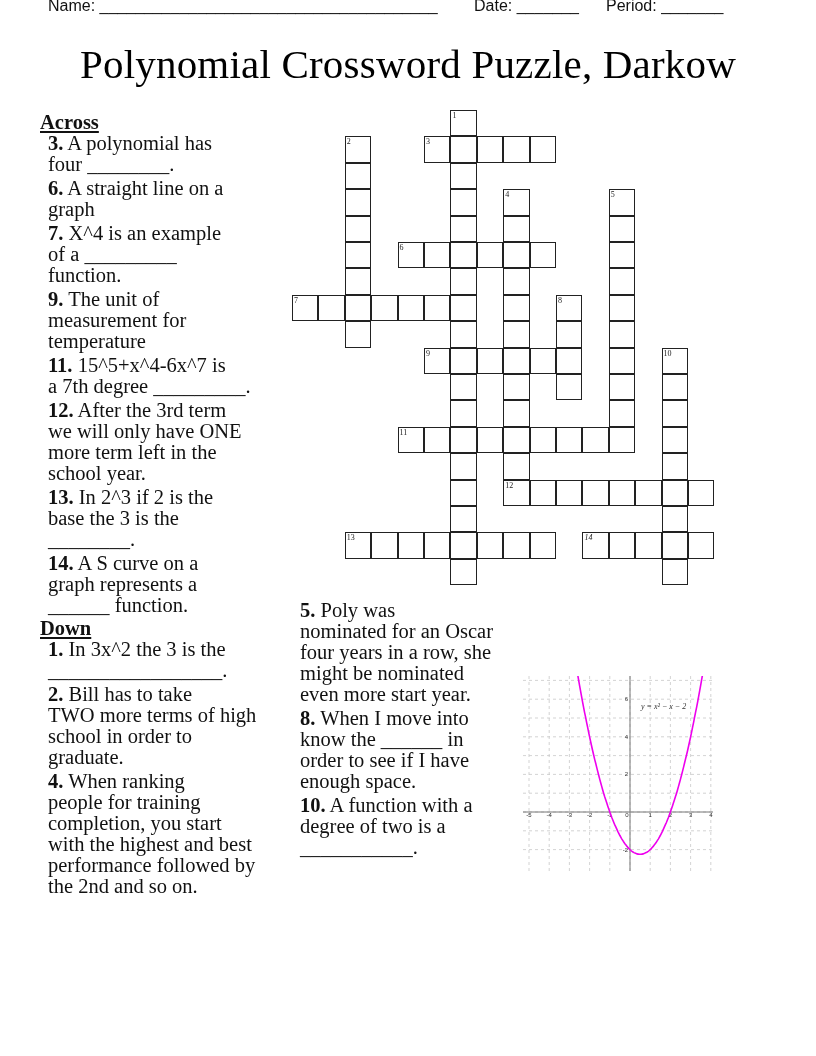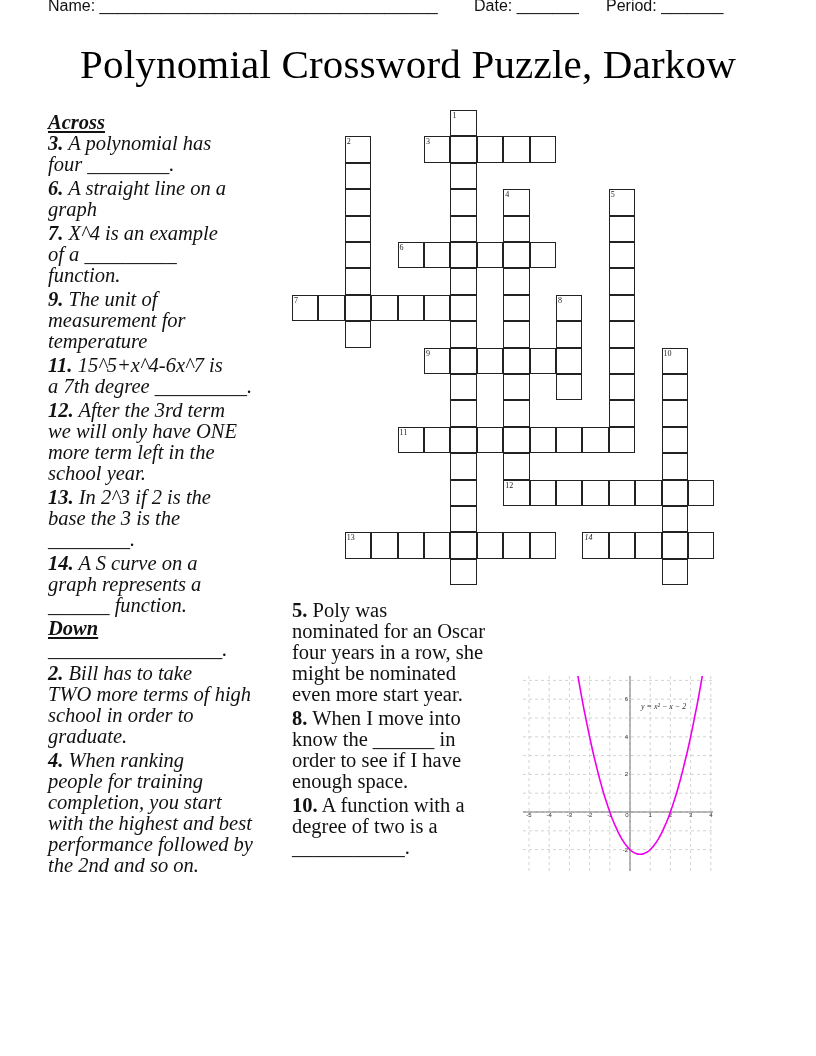--- a/index.html
+++ b/index.html
@@ -3,36 +3,36 @@
 <meta charset="utf-8">
 <style>
   html, body { margin: 0; padding: 0; background: #ffffff; }
   body { width: 816px; height: 1056px; position: relative; overflow: hidden; color: #111; }
   .hdr { position: absolute; top: -3px; font-family: "Liberation Sans", sans-serif; font-size: 16px; color: #111; white-space: pre; }
   .title { position: absolute; left: 0; width: 816px; top: 40px; text-align: center; font-family: "Liberation Serif", serif; font-size: 41px; color: #000000; letter-spacing: 0.2px; }
   .clues { position: absolute; font-family: "Liberation Serif", serif; font-size: 20.5px; line-height: 21px; color: #111; }
   .clues .section { font-weight: bold; text-decoration: underline; margin-bottom: 0px; display: block; }
   .clue { margin-bottom: 3px; }
   .clue .num { font-weight: bold; }
-  .clue .line { display: block; white-space: pre; }
+  .clue .line { display: block; white-space: pre; margin-left: 8px; }
   .grid { position: absolute; left: 0; top: 0; }
   .cell { position: absolute; width: 26.4px; height: 26.4px; box-sizing: border-box; border: 1.6px solid #222; background: #fff; }
   .cell .cn { position: absolute; left: 1px; top: 0px; font-family: "Liberation Serif", serif; font-size: 8px; line-height: 9px; color: #222; }
   .graph { position: absolute; left: 523px; top: 676px; }
 </style>
 </head>
 <body>
 
 <div class="hdr" style="left:48px;">Name: ______________________________________</div>
 <div class="hdr" style="left:474px;">Date: _______</div>
 <div class="hdr" style="left:606px;">Period: _______</div>
 
 <div class="title">Polynomial Crossword Puzzle, Darkow</div>
 
-<div class="clues" id="col-left" style="left:48px; top:112px; width:240px;font-style:italic;">
+<div class="clues" id="col-left" style="left:40px; top:112px; width:240px;">
   <span class="section">Across</span>
   <div id="across-list">
       <div class="clue">
         <span class="line"><span class="num">3.</span><span> A polynomial has</span></span>
         <span class="line">four ________.</span>
       </div>
       <div class="clue">
         <span class="line"><span class="num">6.</span><span> A straight line on a</span></span>
         <span class="line">graph</span>
       </div>
@@ -63,20 +63,21 @@
       </div>
       <div class="clue">
         <span class="line"><span class="num">14.</span><span> A S curve on a</span></span>
         <span class="line">graph represents a</span>
         <span class="line">______ function.</span>
       </div>
     </div>
   <span class="section" style="margin-top:-1px;">Down</span>
   <div id="down-list">
       <div class="clue">
+        <span class="line"><span class="num">1.</span><span> In 3x^2 the 3 is the</span></span>
         <span class="line">_________________.</span>
       </div>
       <div class="clue">
         <span class="line"><span class="num">2.</span><span> Bill has to take</span></span>
         <span class="line">TWO more terms of high</span>
         <span class="line">school in order to</span>
         <span class="line">graduate.</span>
       </div>
       <div class="clue">
         <span class="line"><span class="num">4.</span><span> When ranking</span></span>

